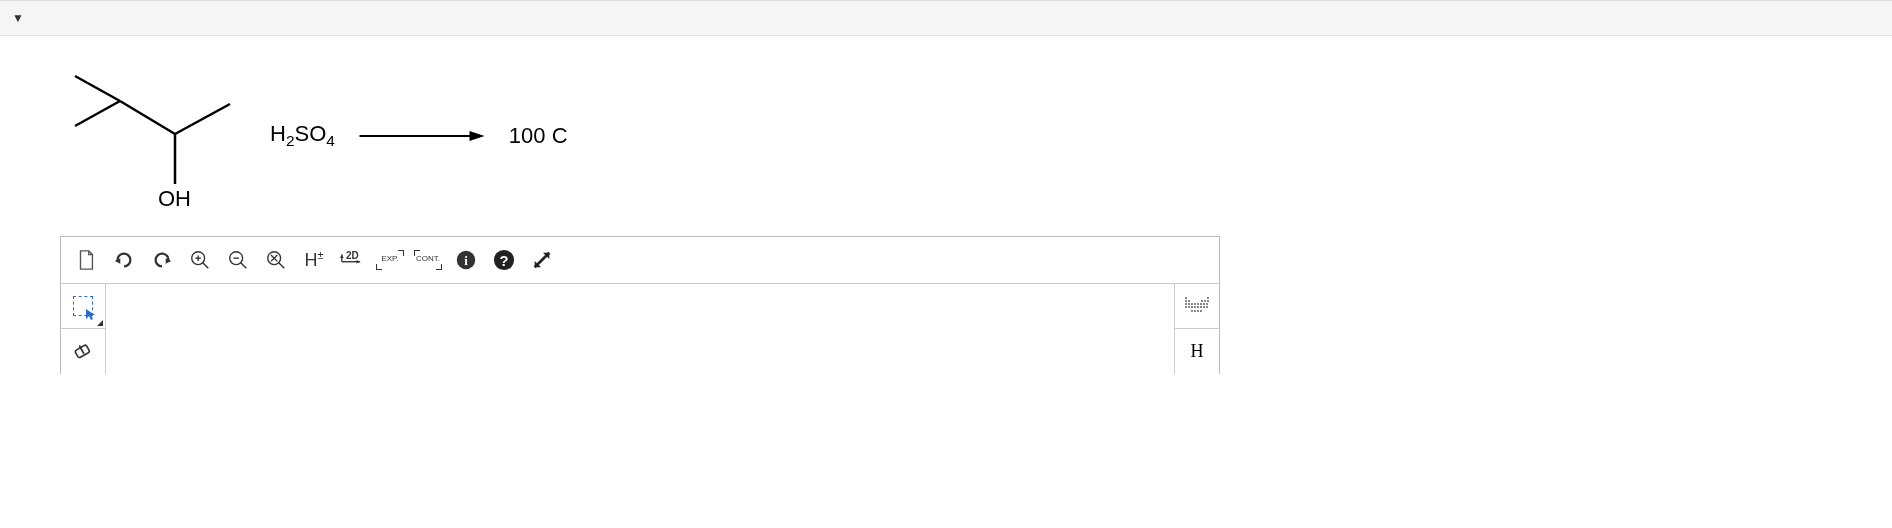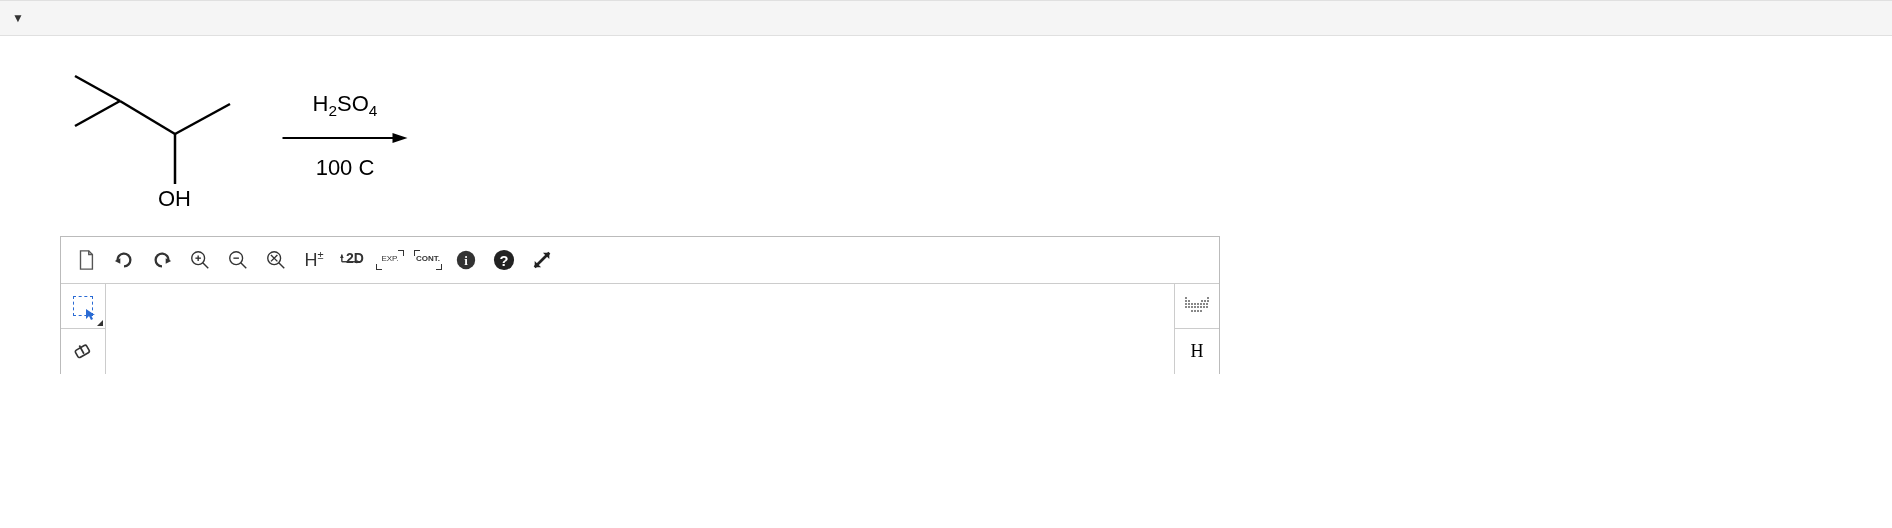--- a/index.html
+++ b/index.html
@@ -37,21 +37,21 @@
     display: flex;
     align-items: center;
     gap: 30px;
   }
   .molecule-svg {
     width: 200px;
     height: 160px;
   }
   .reagent-block {
     display: flex;
-    flex-direction: column;
+    flex-direction: row;
     align-items: center;
     gap: 12px;
     font-size: 22px;
   }
   .arrow-line {
     width: 150px;
     height: 10px;
   }
   .reagent-top, .reagent-bottom {
     font-size: 22px;
@@ -233,21 +233,21 @@
             <line x1="15" y1="15" x2="21" y2="21" stroke="#333" stroke-width="1.5"></line>
           </svg>
       </div>
 
       <div class="tool-btn" title="H±">
         <span style="font-size:18px;font-weight:normal;">H<span style="font-size:11px;vertical-align:super;">±</span></span>
       </div>
 
       <div class="tool-btn" title="2D">
         <span style="position:relative;display:inline-block;width:24px;height:20px;">
-          <span style="position:absolute;top:0;left:6px;font-size:14px;font-weight:bold;">2D</span>
+          <span style="position:absolute;top:0;left:6px;font-size:10px;font-weight:bold;">2D</span>
           <svg style="position:absolute;bottom:0;left:0;" width="24" height="10" viewBox="0 0 24 10">
               <line x1="2" y1="8" x2="2" y2="0" stroke="#333" stroke-width="1.5"></line>
               <line x1="2" y1="8" x2="22" y2="8" stroke="#333" stroke-width="1.5"></line>
               <polygon points="2,0 0,4 4,4" fill="#333"></polygon>
               <polygon points="22,8 18,6 18,10" fill="#333"></polygon>
             </svg>
         </span>
       </div>
 
       <div class="tool-btn" title="EXP.">
@@ -255,21 +255,21 @@
           <div class="corner-tr"></div>
             <div class="corner-bl"></div>
           <span style="position:absolute;top:5px;left:2px;right:2px;">EXP.</span>
         </div>
       </div>
 
       <div class="tool-btn" title="CONT.">
         <div class="exp-cont">
           <div class="corner-tl"></div>
             <div class="corner-br"></div>
-          <span style="position:absolute;top:5px;left:0;right:0;font-weight:bold;">CONT.</span>
+          <span style="position:absolute;top:5px;left:0;right:0;">CONT.</span>
         </div>
       </div>
 
       <div class="tool-btn" title="Info">
         <svg viewBox="0 0 24 24">
             <circle cx="12" cy="12" r="10" fill="#333"></circle>
             <text x="12" y="17" text-anchor="middle" font-size="14" font-weight="bold" fill="#fff" font-family="serif">i</text>
           </svg>
       </div>
 

